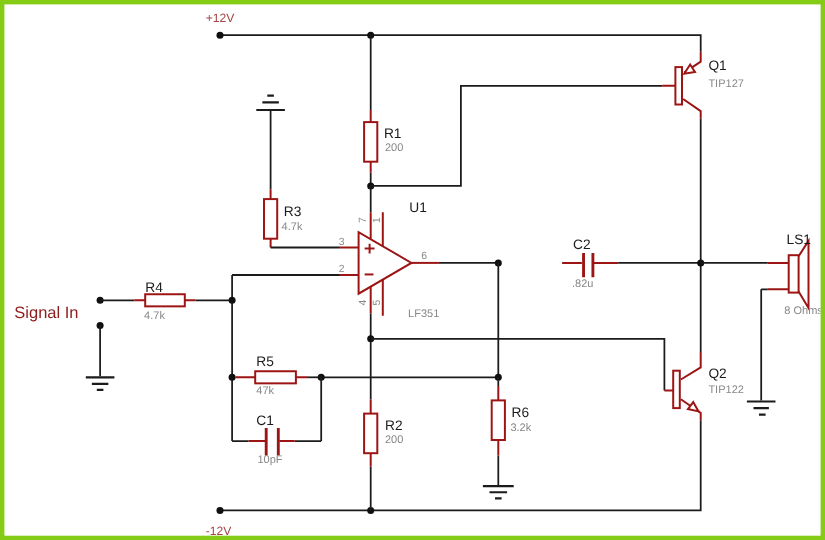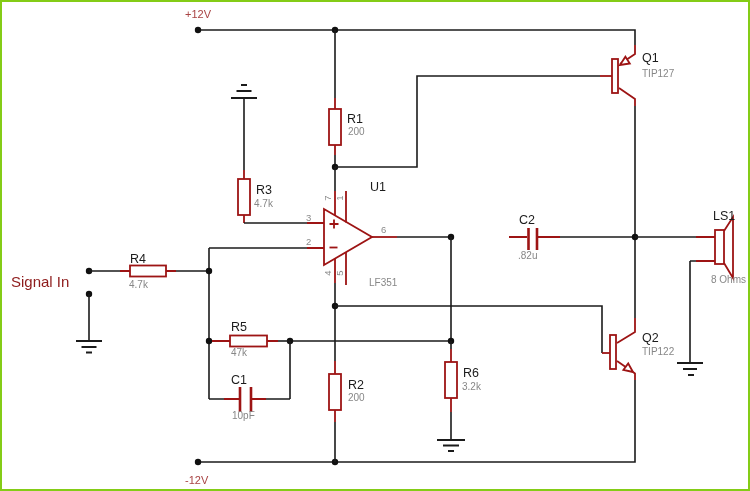--- a/index.html
+++ b/index.html
@@ -1,17 +1,17 @@
 <!DOCTYPE html>
 <html><head>
 <meta charset="utf-8">
 <style>
   html,body{margin:0;padding:0;background:#ffffff;}
   .frame{position:relative;width:750px;height:491px;box-sizing:border-box;
-         border:2px solid #84cc16;background:#ffffff;overflow:hidden;}
+         border:4px solid #84cc16;background:#ffffff;overflow:hidden;}
   svg{position:absolute;left:0;top:0;}
   text{font-family:"Liberation Sans","DejaVu Sans",sans-serif;}
   .ref{font-size:12.5px;fill:#1c1c1c;}
   .val{font-size:10px;fill:#878787;}
   .pin{font-size:9.5px;fill:#8a8a8a;}
   .rail-label{font-size:11px;fill:#a84343;}
   .signal-label{font-size:15px;fill:#8e1b1b;}
   .wire{stroke:#1b1b1b;stroke-width:1.6;fill:none;}
   .comp{stroke:#9d1414;stroke-width:1.8;fill:none;}
   .comp-body{stroke:#9d1414;stroke-width:1.8;fill:#ffffff;}

